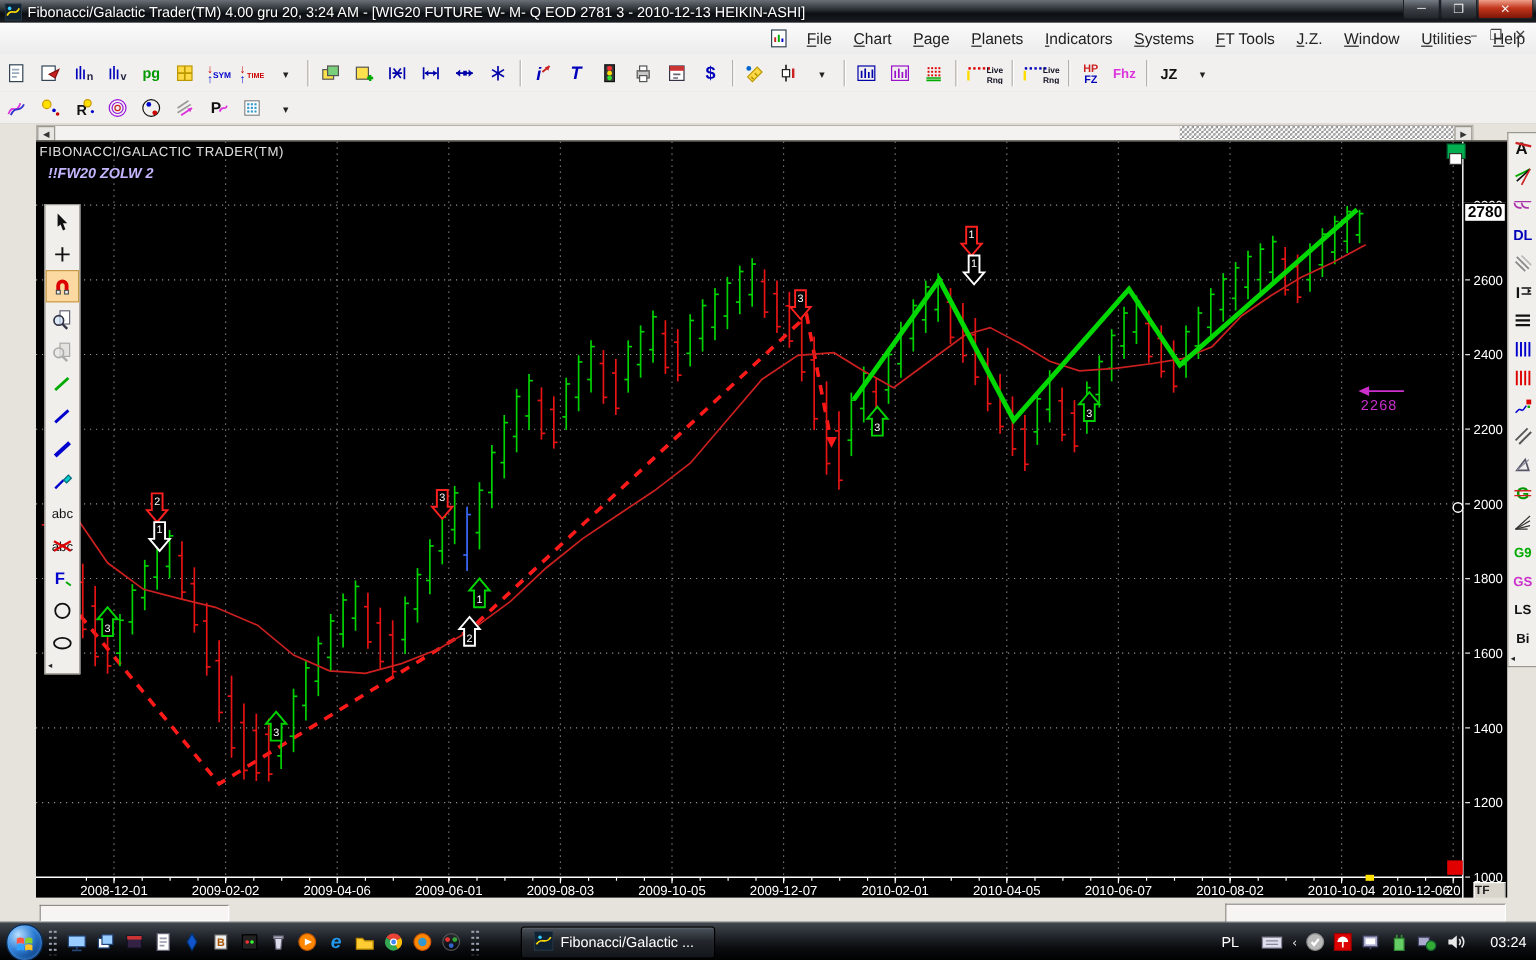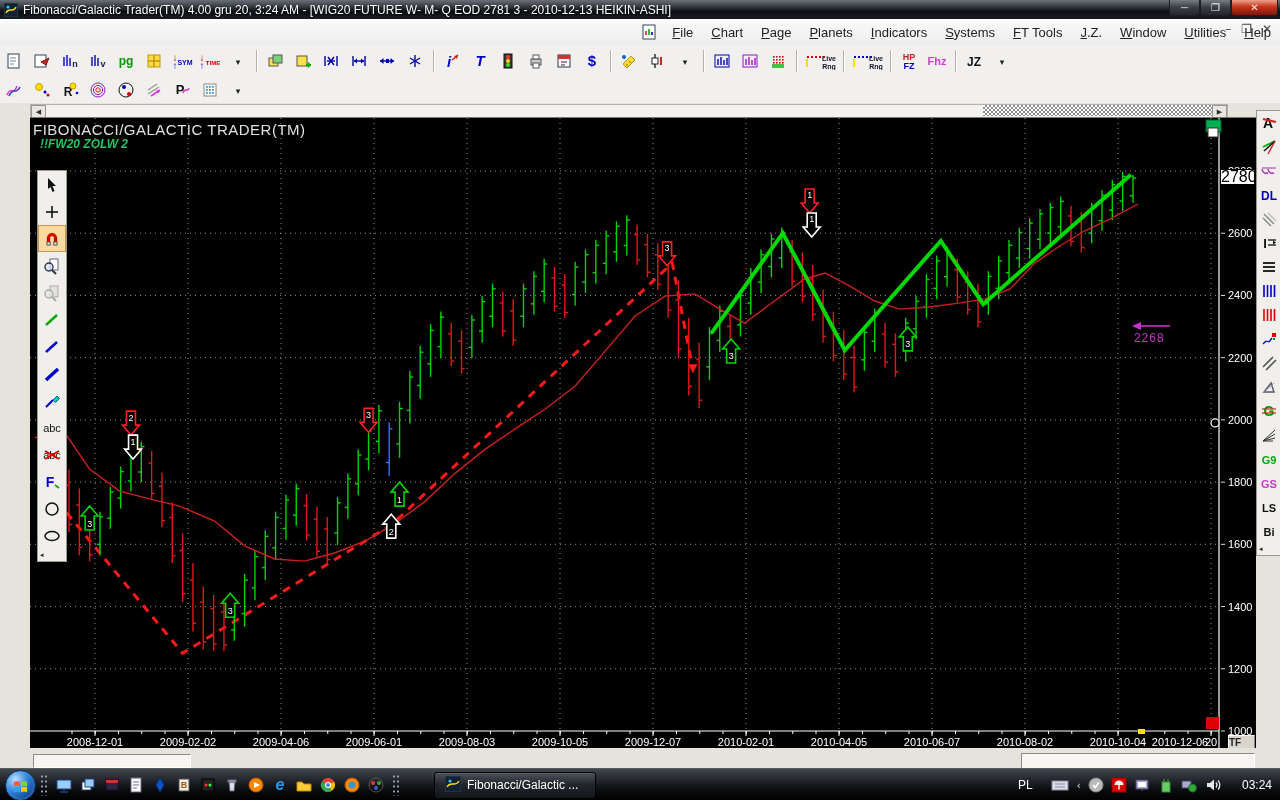--- a/index.html
+++ b/index.html
@@ -38,25 +38,25 @@
   .scr-btn{width:13px;height:11px;background:#e8e6e2;border:1px solid #9a978f;
     font-size:7px;display:flex;align-items:center;justify-content:center;color:#333;
     font-family:"DejaVu Sans",sans-serif;}
   #scr-thumb{position:absolute;left:952px;top:0px;width:230px;height:11px;background:#fff;
     background-image:
       linear-gradient(45deg,#8f8f8f 25%,transparent 25%,transparent 75%,#8f8f8f 75%),
       linear-gradient(45deg,#8f8f8f 25%,transparent 25%,transparent 75%,#8f8f8f 75%);
     background-size:4px 4px;background-position:0 0,2px 2px;}
   #chartbox{position:absolute;left:30px;top:14px;width:1226px;height:631px;background:#000;
     border-top:1px solid #7a776f;}
-  #watermark{position:absolute;left:3px;top:3px;color:#e0e0e0;font-size:15px;letter-spacing:.5px;}
-  #symbol-label{position:absolute;left:10px;top:19px;color:#22c55e;font-size:12px;
+  #watermark{position:absolute;left:3px;top:3px;color:#e0e0e0;font-size:11px;letter-spacing:.5px;}
+  #symbol-label{position:absolute;left:10px;top:19px;color:#c4b5fd;font-size:12px;
     font-weight:bold;font-style:italic;}
   #price-box{position:absolute;left:1190px;top:51px;width:33px;height:14px;background:#fff;
-    border:1px solid #000;color:#000;font-size:16px;text-align:center;line-height:14px;}
+    border:1px solid #000;color:#000;font-size:13px;text-align:center;line-height:14px;font-weight:bold;}
   #tf-button{position:absolute;left:1198px;top:617px;width:25px;height:15px;background:#d9d5cd;
     border:1px solid #888;border-top-color:#fff;border-left-color:#fff;color:#222;
     font-size:10px;font-weight:bold;text-align:left;line-height:14px;}
   
   #left-toolbox{position:absolute;left:1px;top:67px;width:28px;background:#f0efec;
     border:1px solid #9a978f;margin-left:36px;}
   #right-toolbox{position:absolute;left:1256px;top:7px;width:23px;background:#f0efec;
     border:1px solid #9a978f;border-right:none;}
   .tool{width:100%;height:27px;display:flex;align-items:center;justify-content:center;
     border:1px solid transparent;box-sizing:border-box;}

